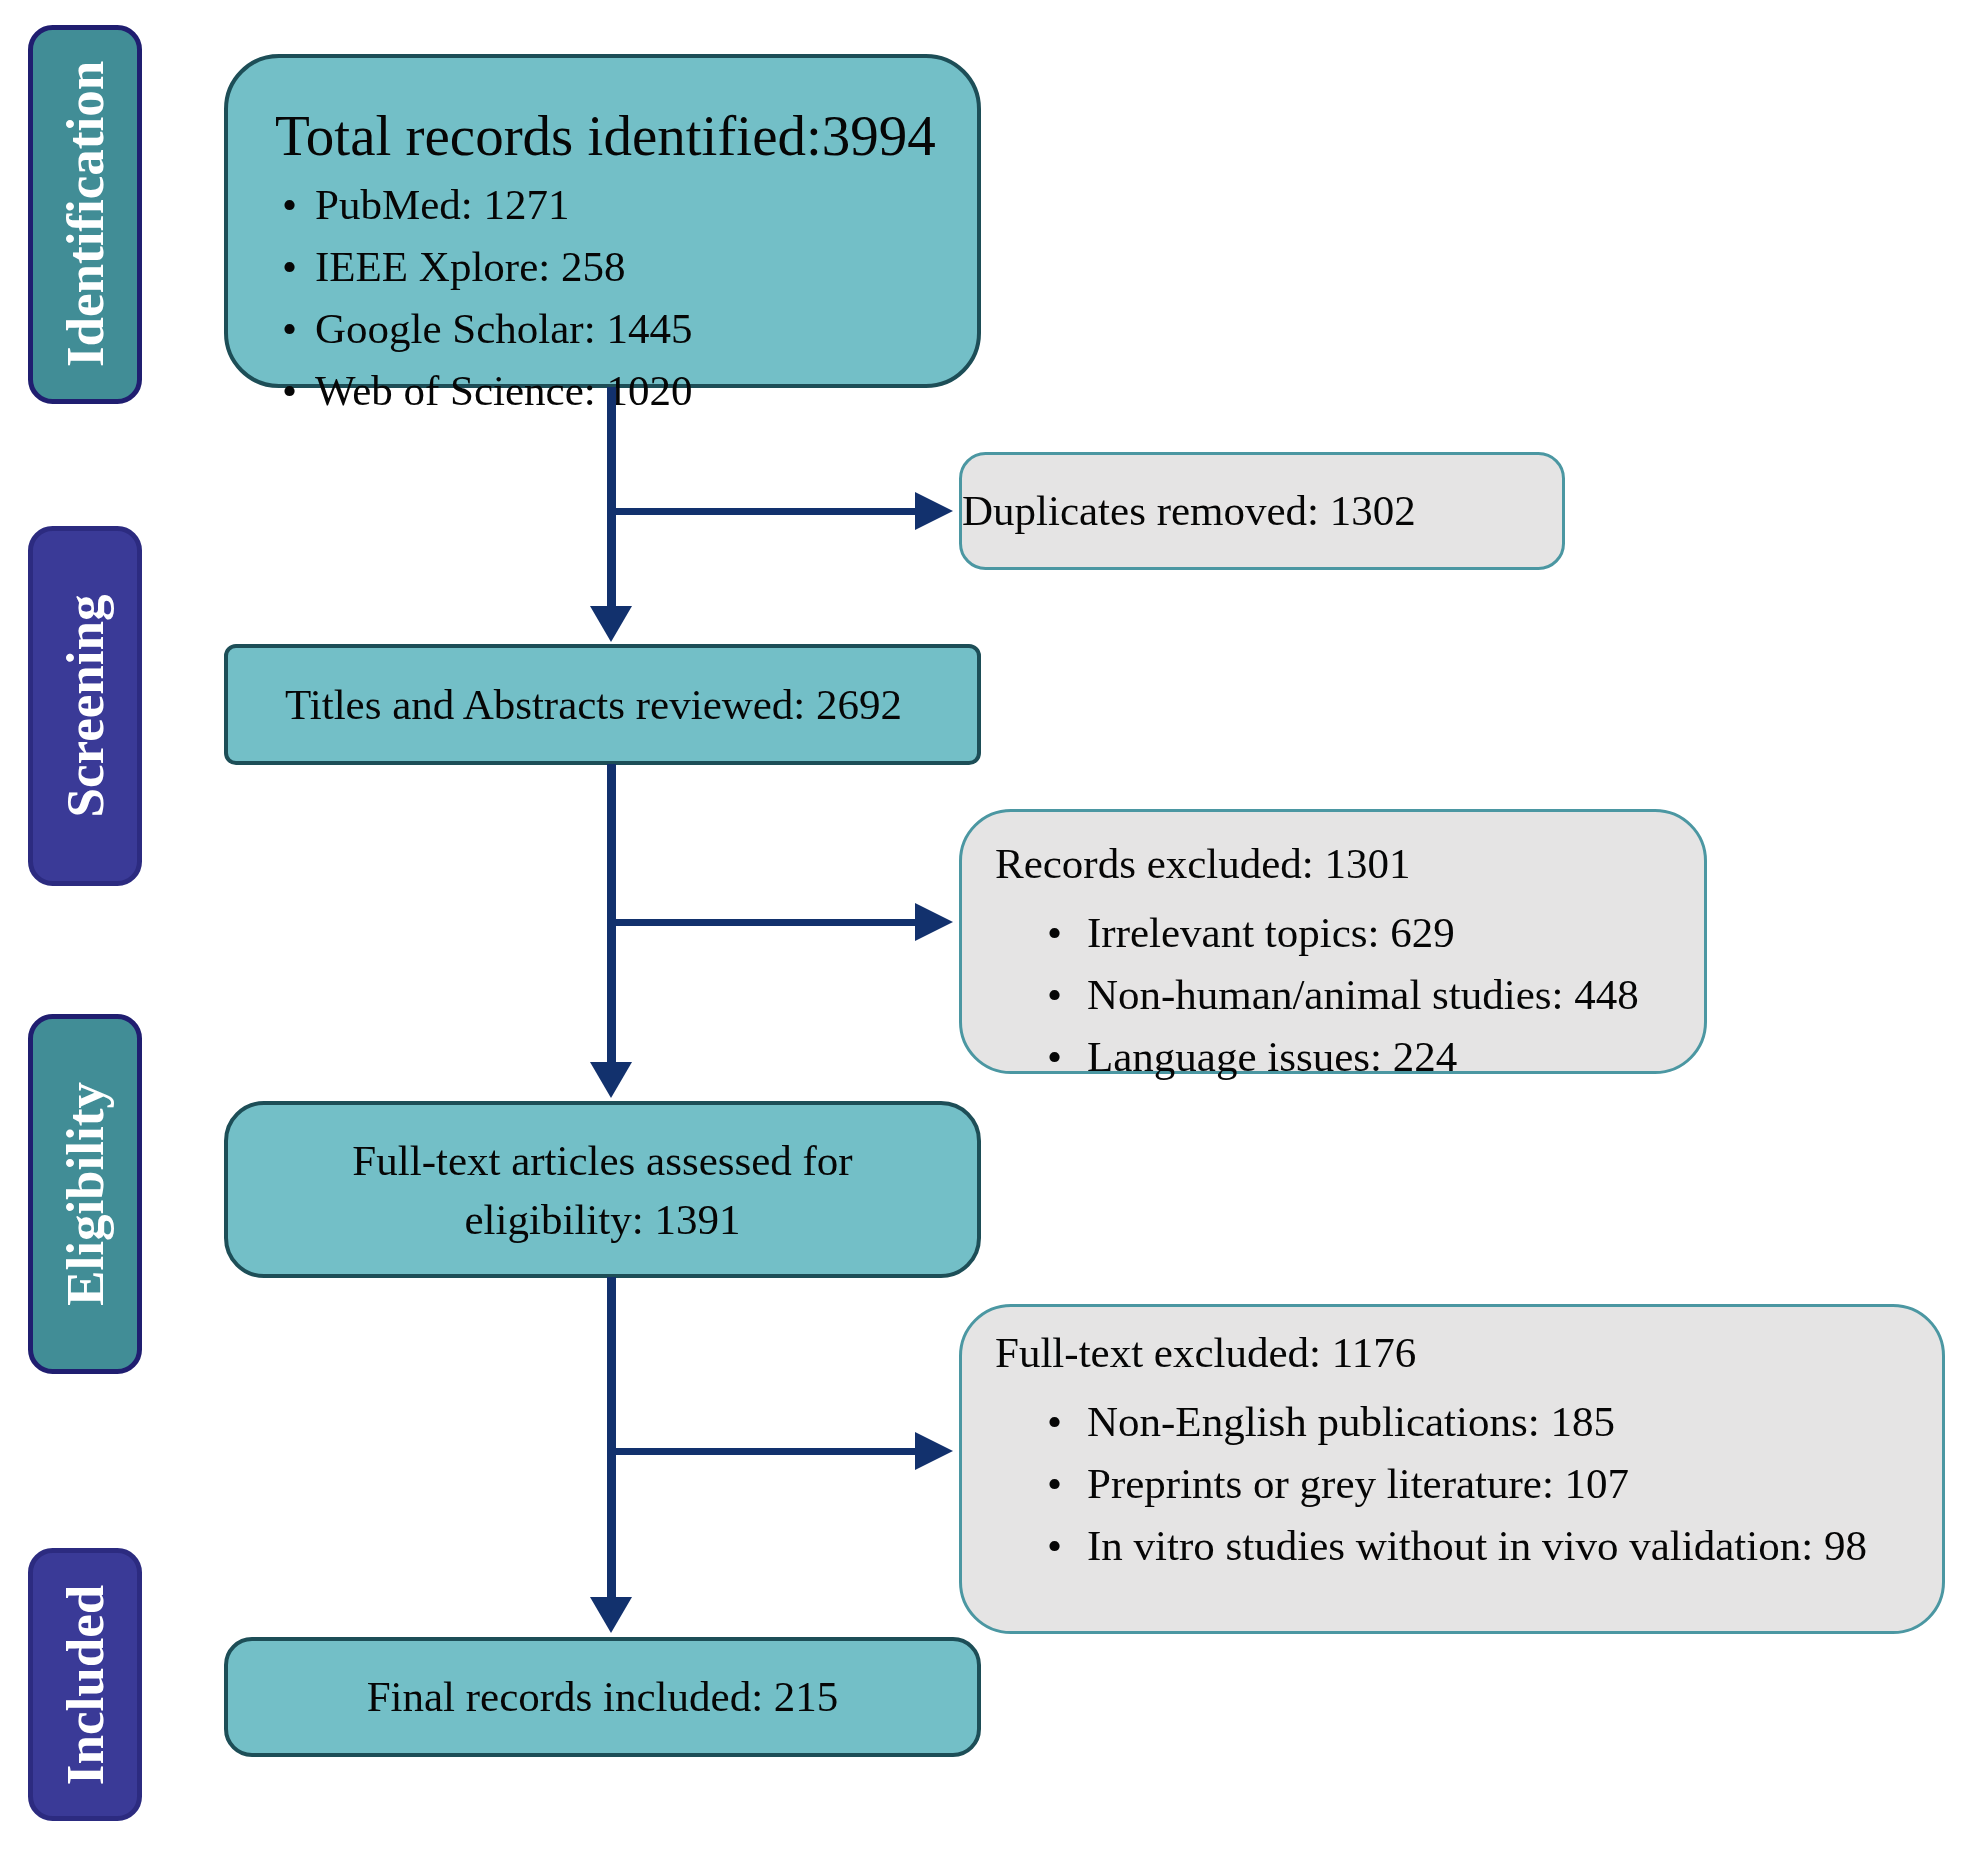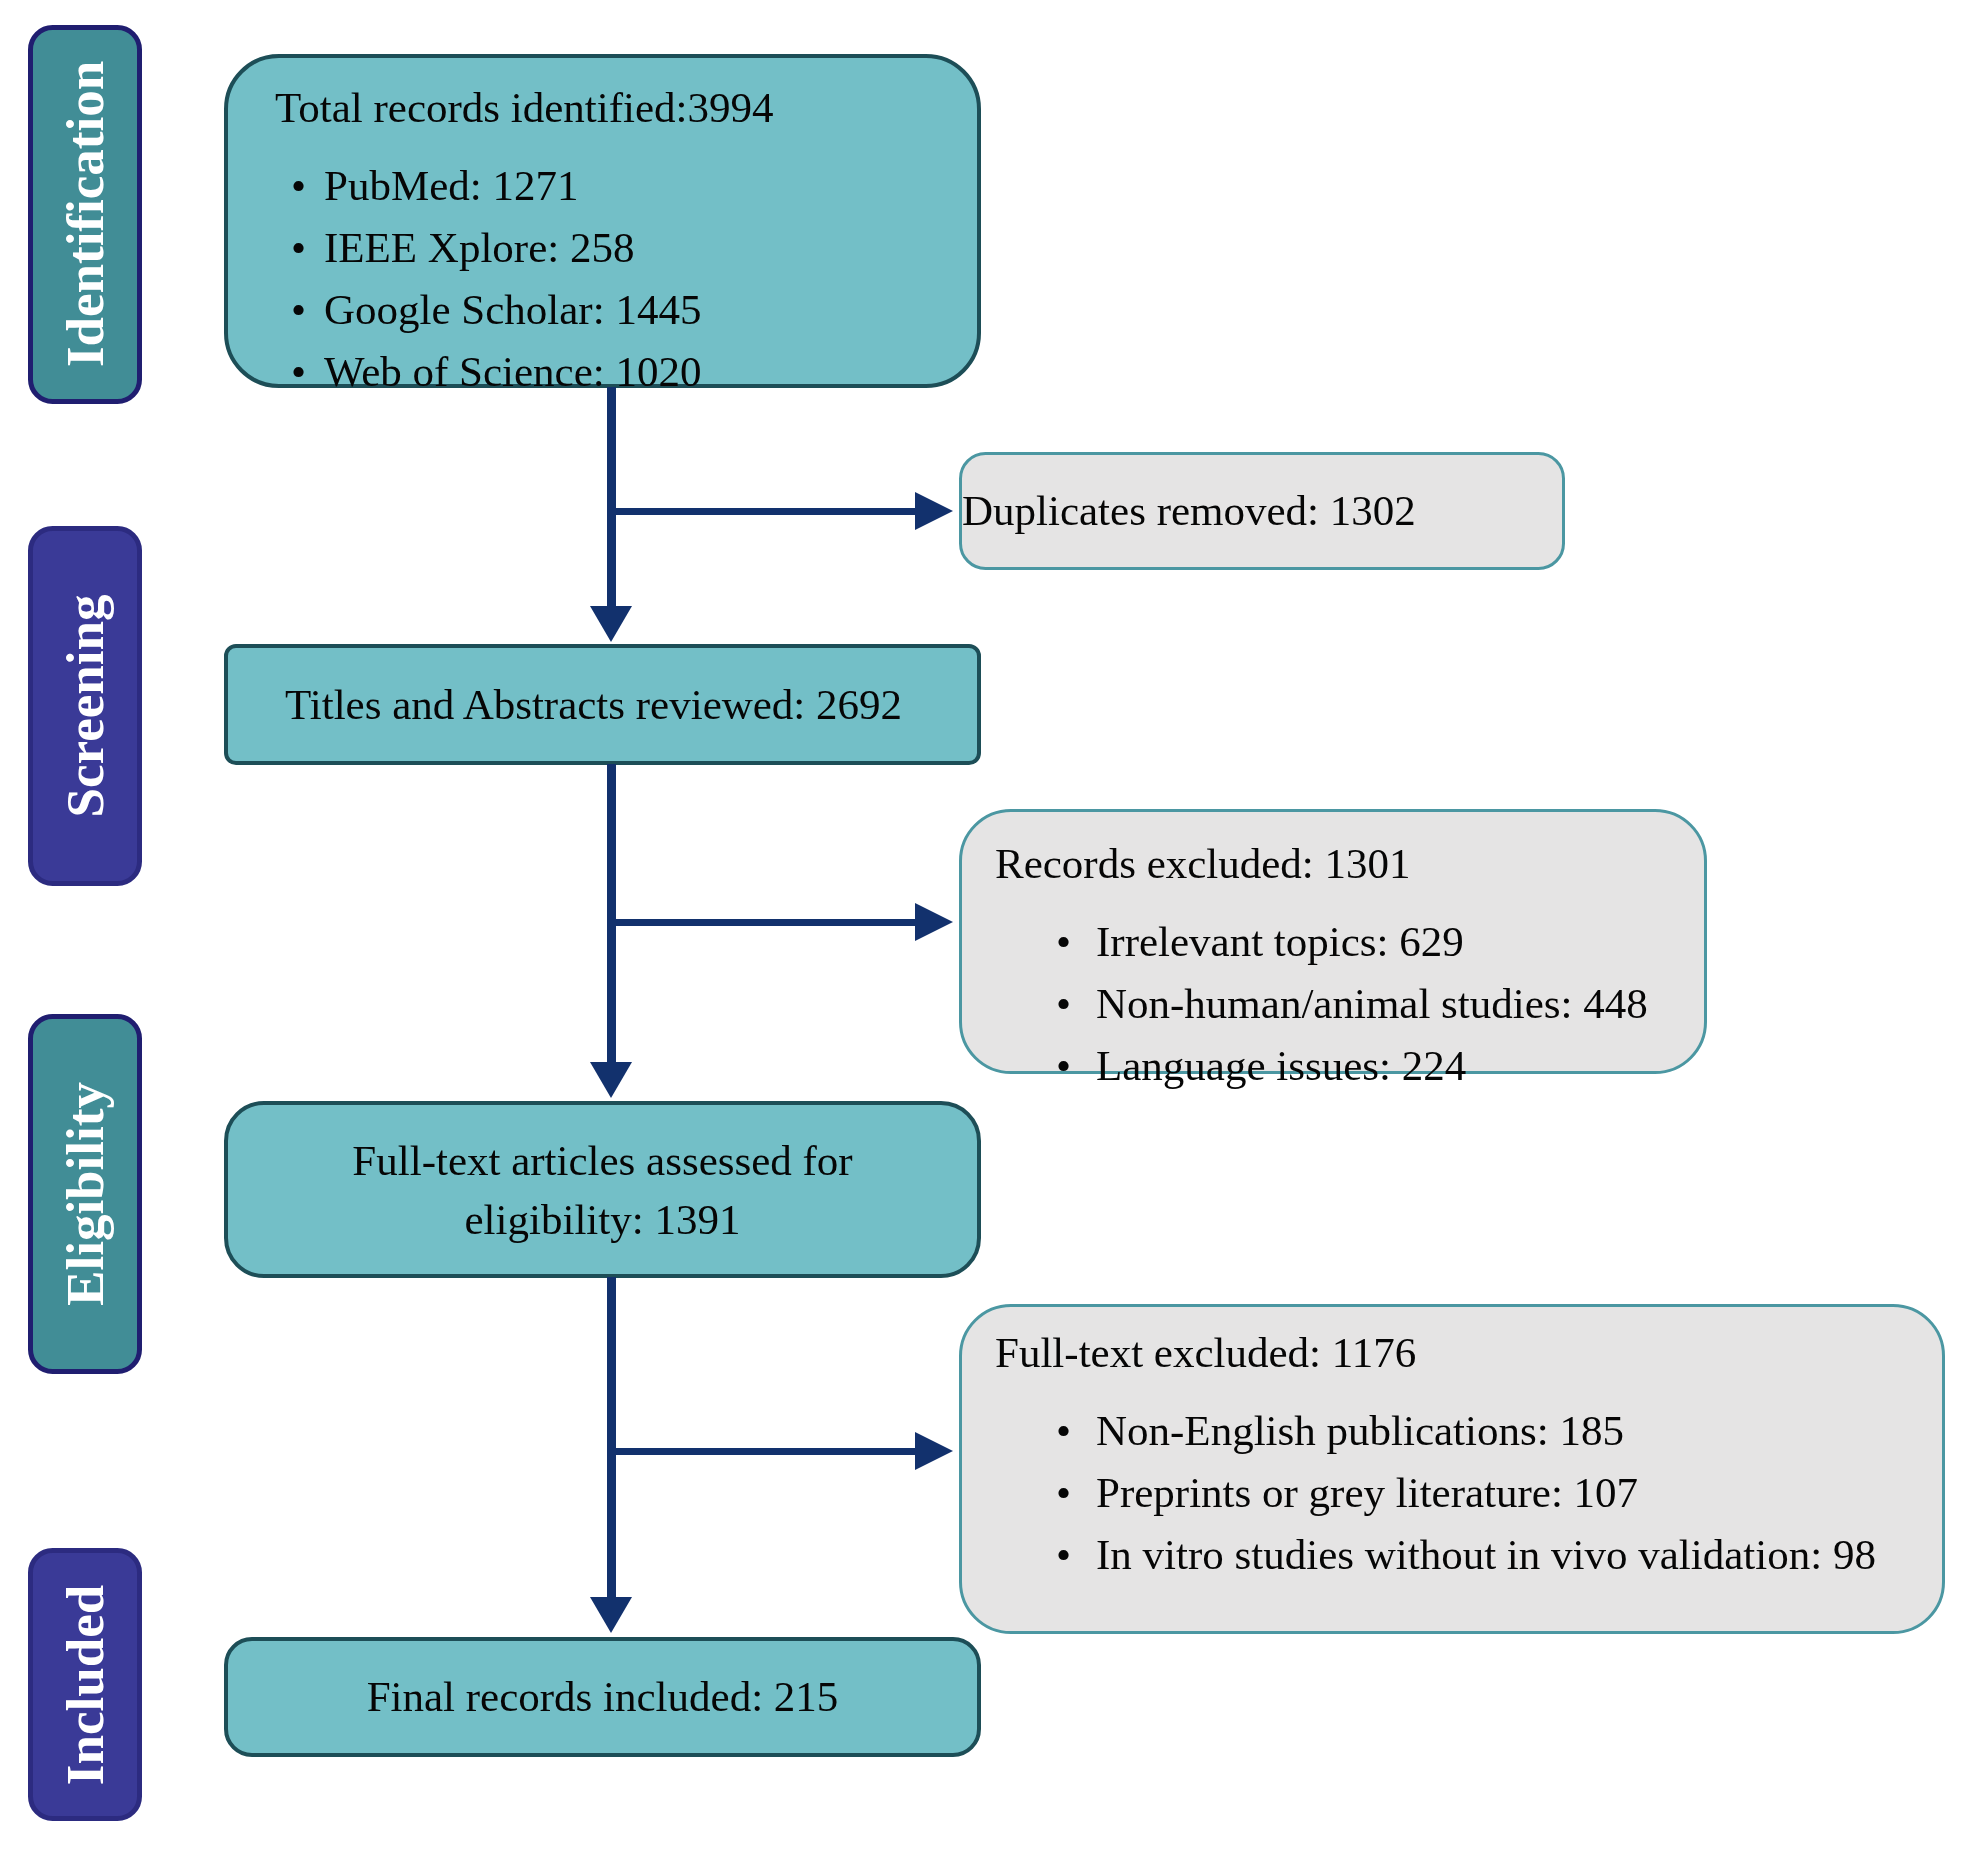--- a/index.html
+++ b/index.html
@@ -31,26 +31,26 @@
     position:absolute; box-sizing:border-box;
     background:#73bfc7; border:4.7px solid #1d4e57;
   }
   .graybox {
     position:absolute; box-sizing:border-box;
     background:#e5e4e4; border:3.8px solid #4b97a2;
   }
   .box-text { font-size:43px; line-height:62px; }
   .center-flex { display:flex; align-items:center; }
 
-  ul.bullets { list-style:none; margin:16px; padding:0; }
+  ul.bullets { list-style:none; margin:7px; padding:0; }
   ul.bullets li { position:relative; font-size:43px; line-height:62px; }
 
   
   .identified { padding:19px 28px 0 47px; }
-  .identified .box-title { font-size:43px; line-height:62px; }
+  .identified .box-title { font-size:57px; line-height:62px;margin-top:28px; }
   .identified li { padding-left:33px; }
   .identified li::before { content:"\2022"; position:absolute; left:0px; }
 
   
   .exclusion { padding:21px 28px 0 33px; }
   .exclusion .box-title { font-size:43px; line-height:62px; }
   .exclusion li { padding-left:85px; }
   .exclusion li::before { content:"\2022"; position:absolute; left:45px; }
 
   

